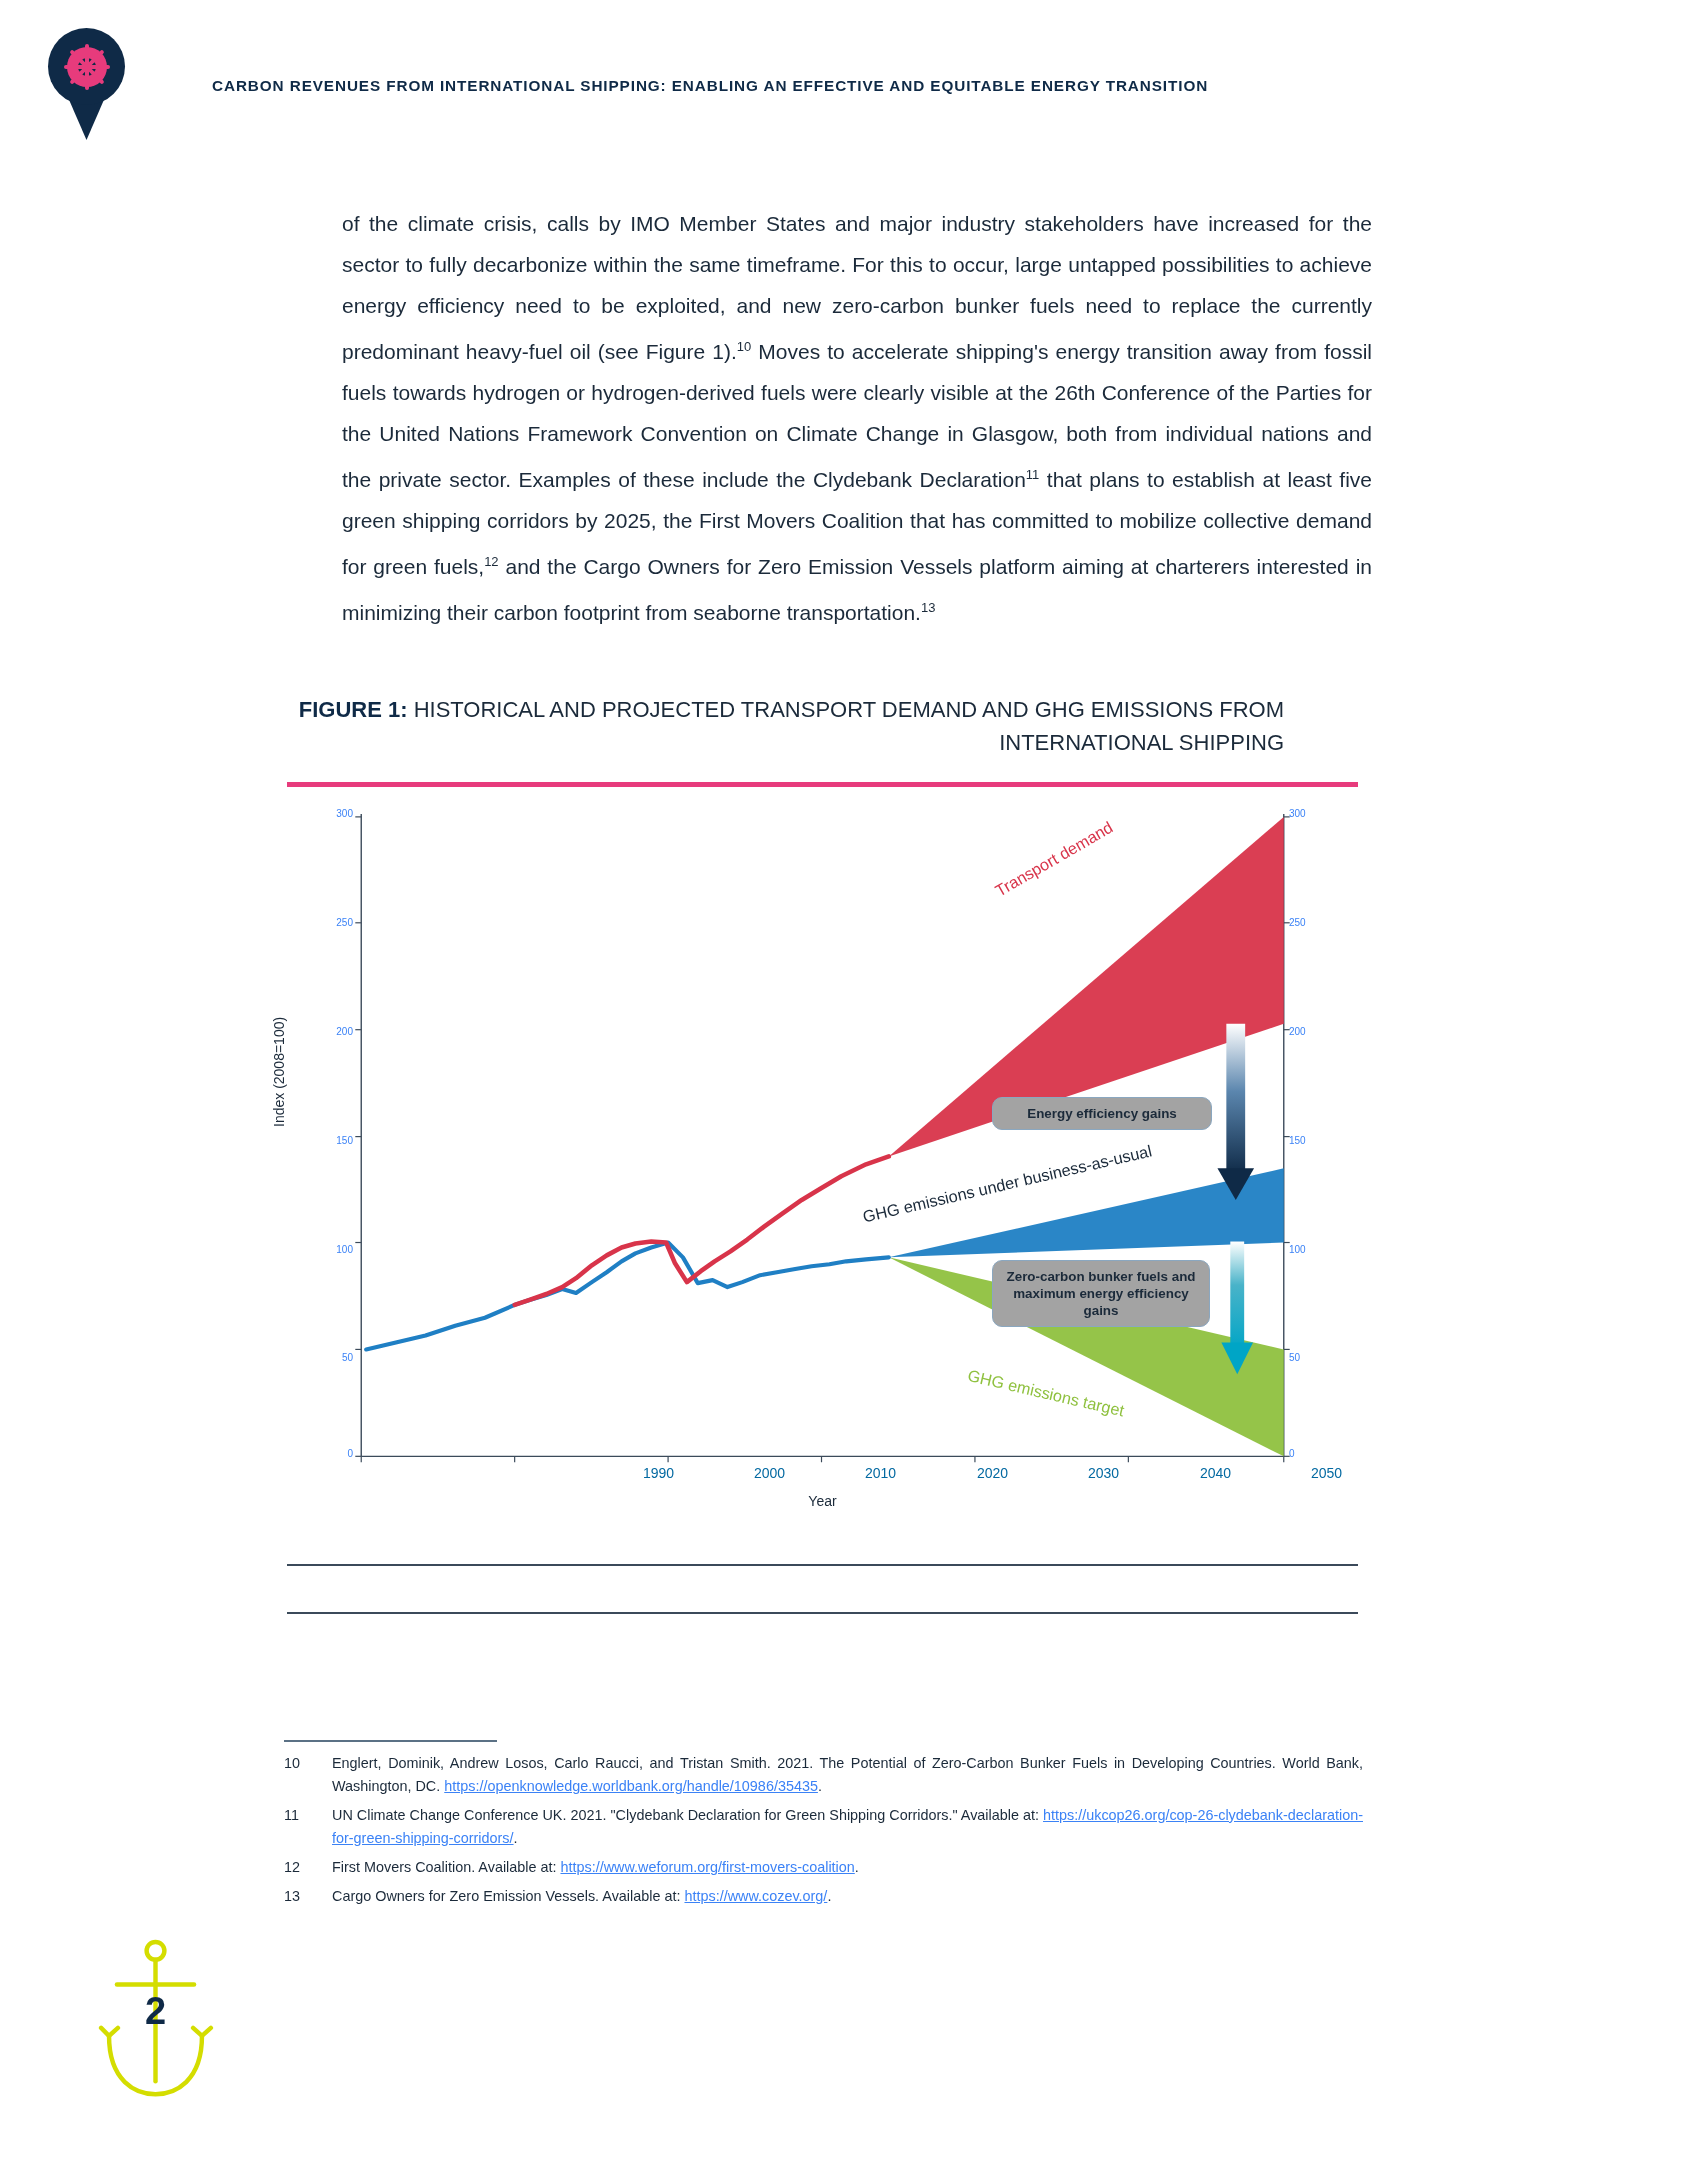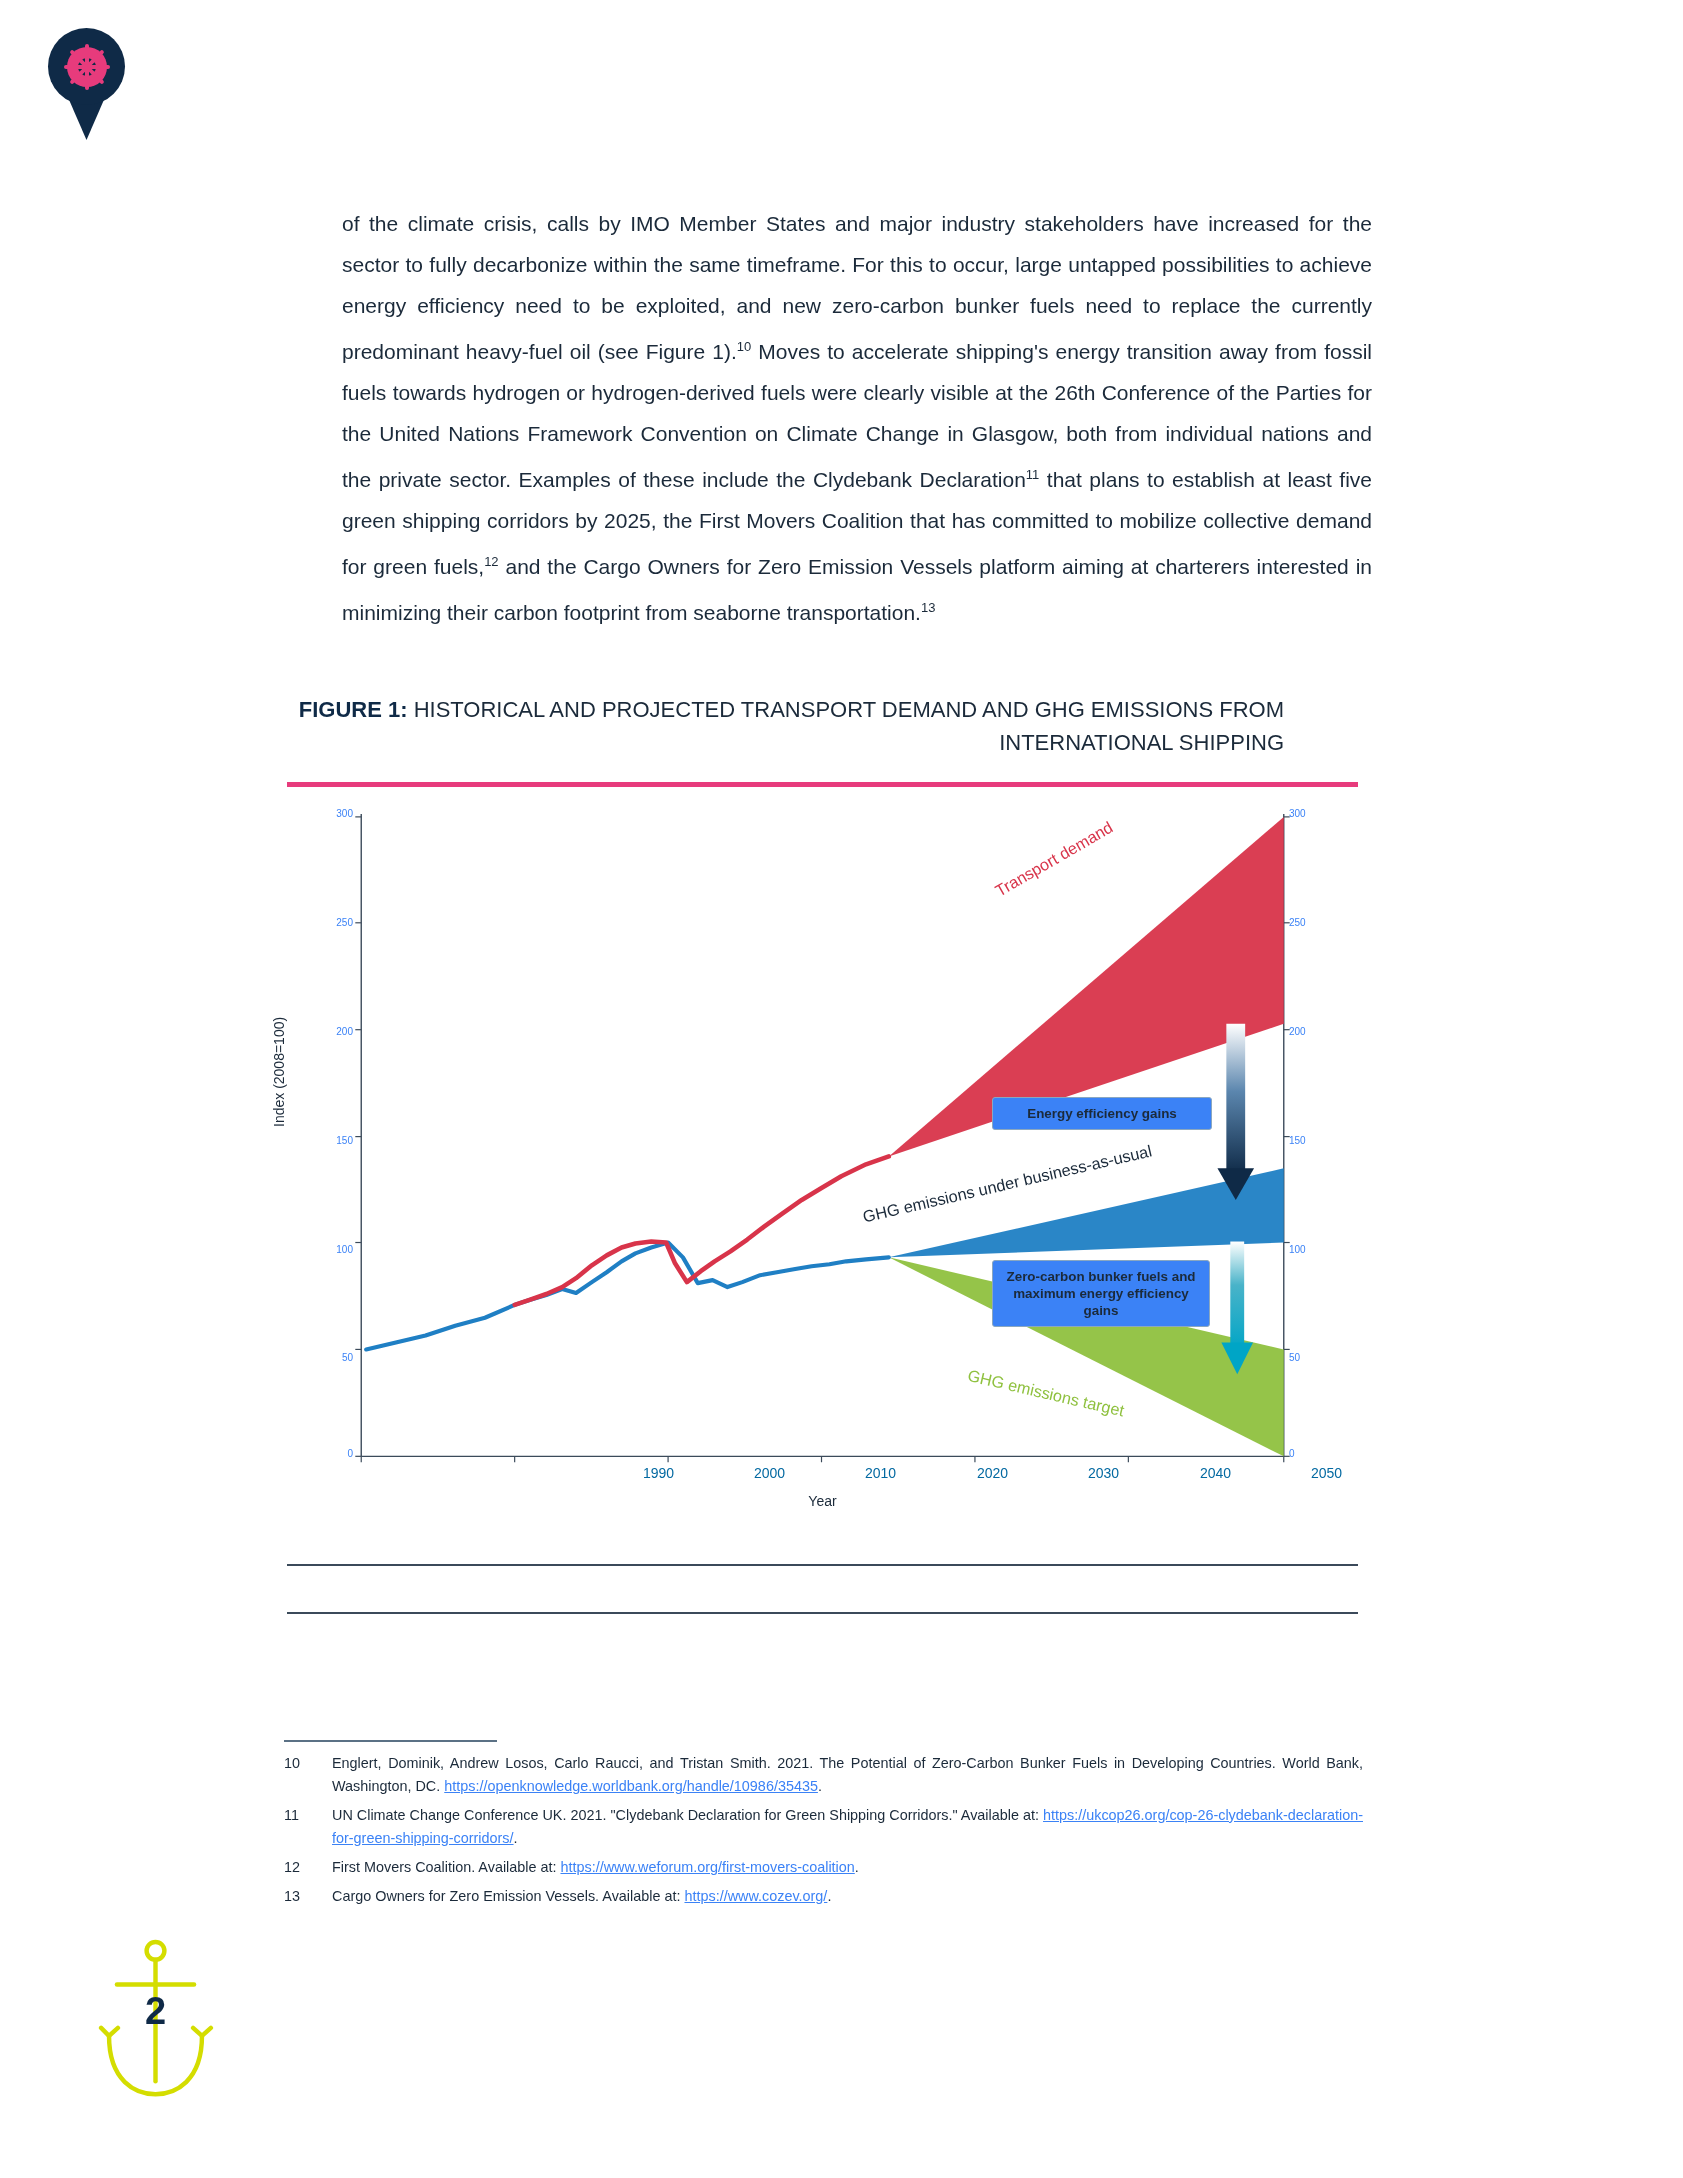--- a/index.html
+++ b/index.html
@@ -178,23 +178,23 @@
     position: absolute;
     font-size: 14px;
     color: #0369a1;
     width: 69px;
     text-align: center;
     top: 665px;
   }
 
   .callout {
     position: absolute;
-    background: #3b82f6;
+    background: #a3a3a3;
     border: 1.2px solid #8aa7c0;
-    border-radius: 3px;
+    border-radius: 10px;
     font-size: 13.4px;
     font-weight: bold;
     color: #1b2a3a;
     text-align: center;
     padding: 7px 10px;
     line-height: 17px;
   }
 
   .series-label {
     position: absolute;
@@ -259,20 +259,21 @@
     <div class="pin-body"></div>
     <div class="pin-inner">
       <div class="pin-spokes">
         <span style="transform:rotate(0deg)"></span>
         <span style="transform:rotate(45deg)"></span>
         <span style="transform:rotate(90deg)"></span>
         <span style="transform:rotate(135deg)"></span>
       </div>
     </div>
   </div>
+  <div class="header-title">CARBON REVENUES FROM INTERNATIONAL SHIPPING: ENABLING AN EFFECTIVE AND EQUITABLE ENERGY TRANSITION</div>
 </div>
 
 <div class="body-copy" id="body-copy">of the climate crisis, calls by IMO Member States and major industry stakeholders have increased for the sector to fully decarbonize within the same timeframe. For this to occur, large untapped possibilities to achieve energy efficiency need to be exploited, and new zero-carbon bunker fuels need to replace the currently predominant heavy-fuel oil (see Figure 1).<sup>10</sup> Moves to accelerate shipping's energy transition away from fossil fuels towards hydrogen or hydrogen-derived fuels were clearly visible at the 26th Conference of the Parties for the United Nations Framework Convention on Climate Change in Glasgow, both from individual nations and the private sector. Examples of these include the Clydebank Declaration<sup>11</sup> that plans to establish at least five green shipping corridors by 2025, the First Movers Coalition that has committed to mobilize collective demand for green fuels,<sup>12</sup> and the Cargo Owners for Zero Emission Vessels platform aiming at charterers interested in minimizing their carbon footprint from seaborne transportation.<sup>13</sup></div>
 
 <div class="figure-caption">
   <b>FIGURE 1:</b>
   <span>HISTORICAL AND PROJECTED TRANSPORT DEMAND AND GHG EMISSIONS FROM INTERNATIONAL SHIPPING</span>
 </div>
 
 <div class="figure-box">

